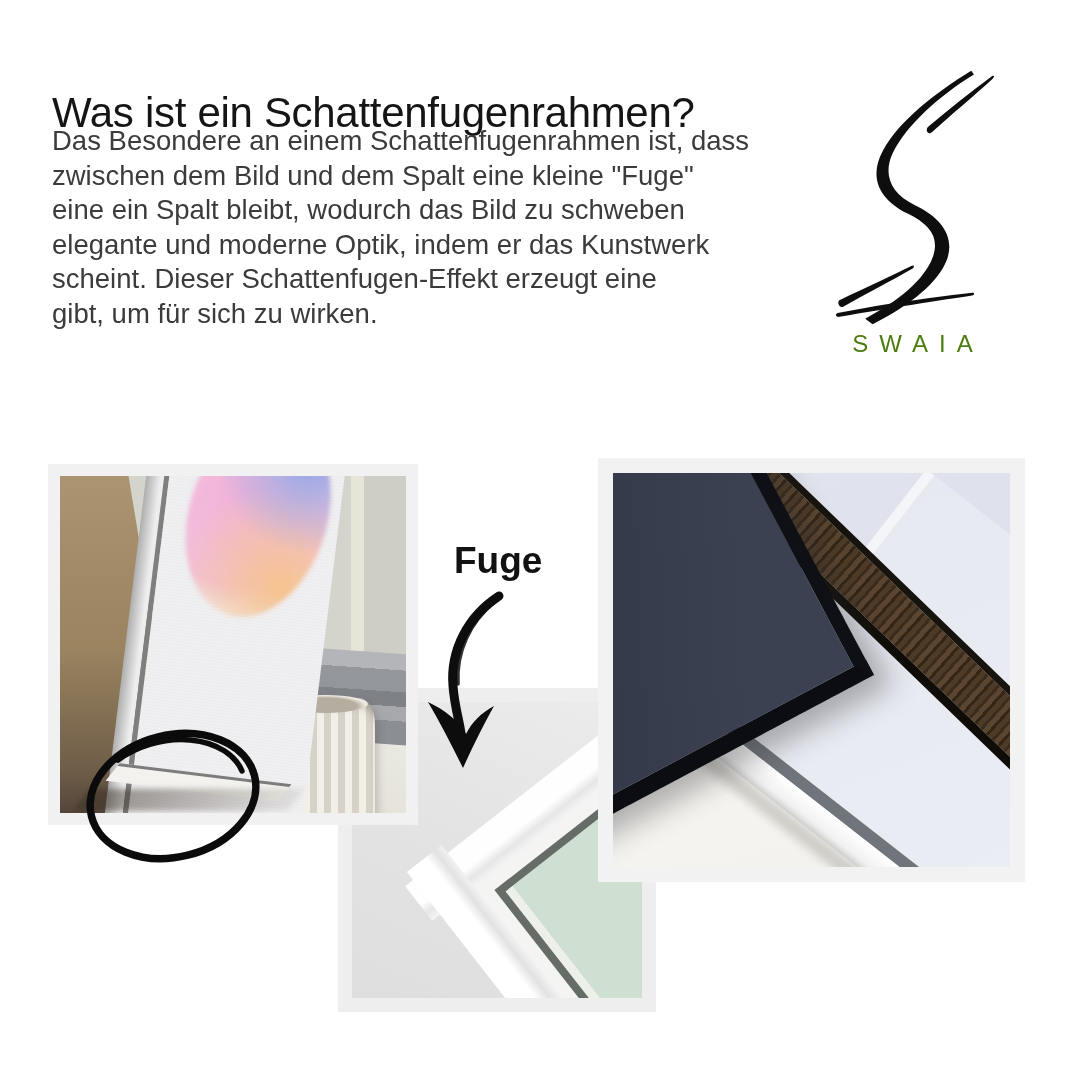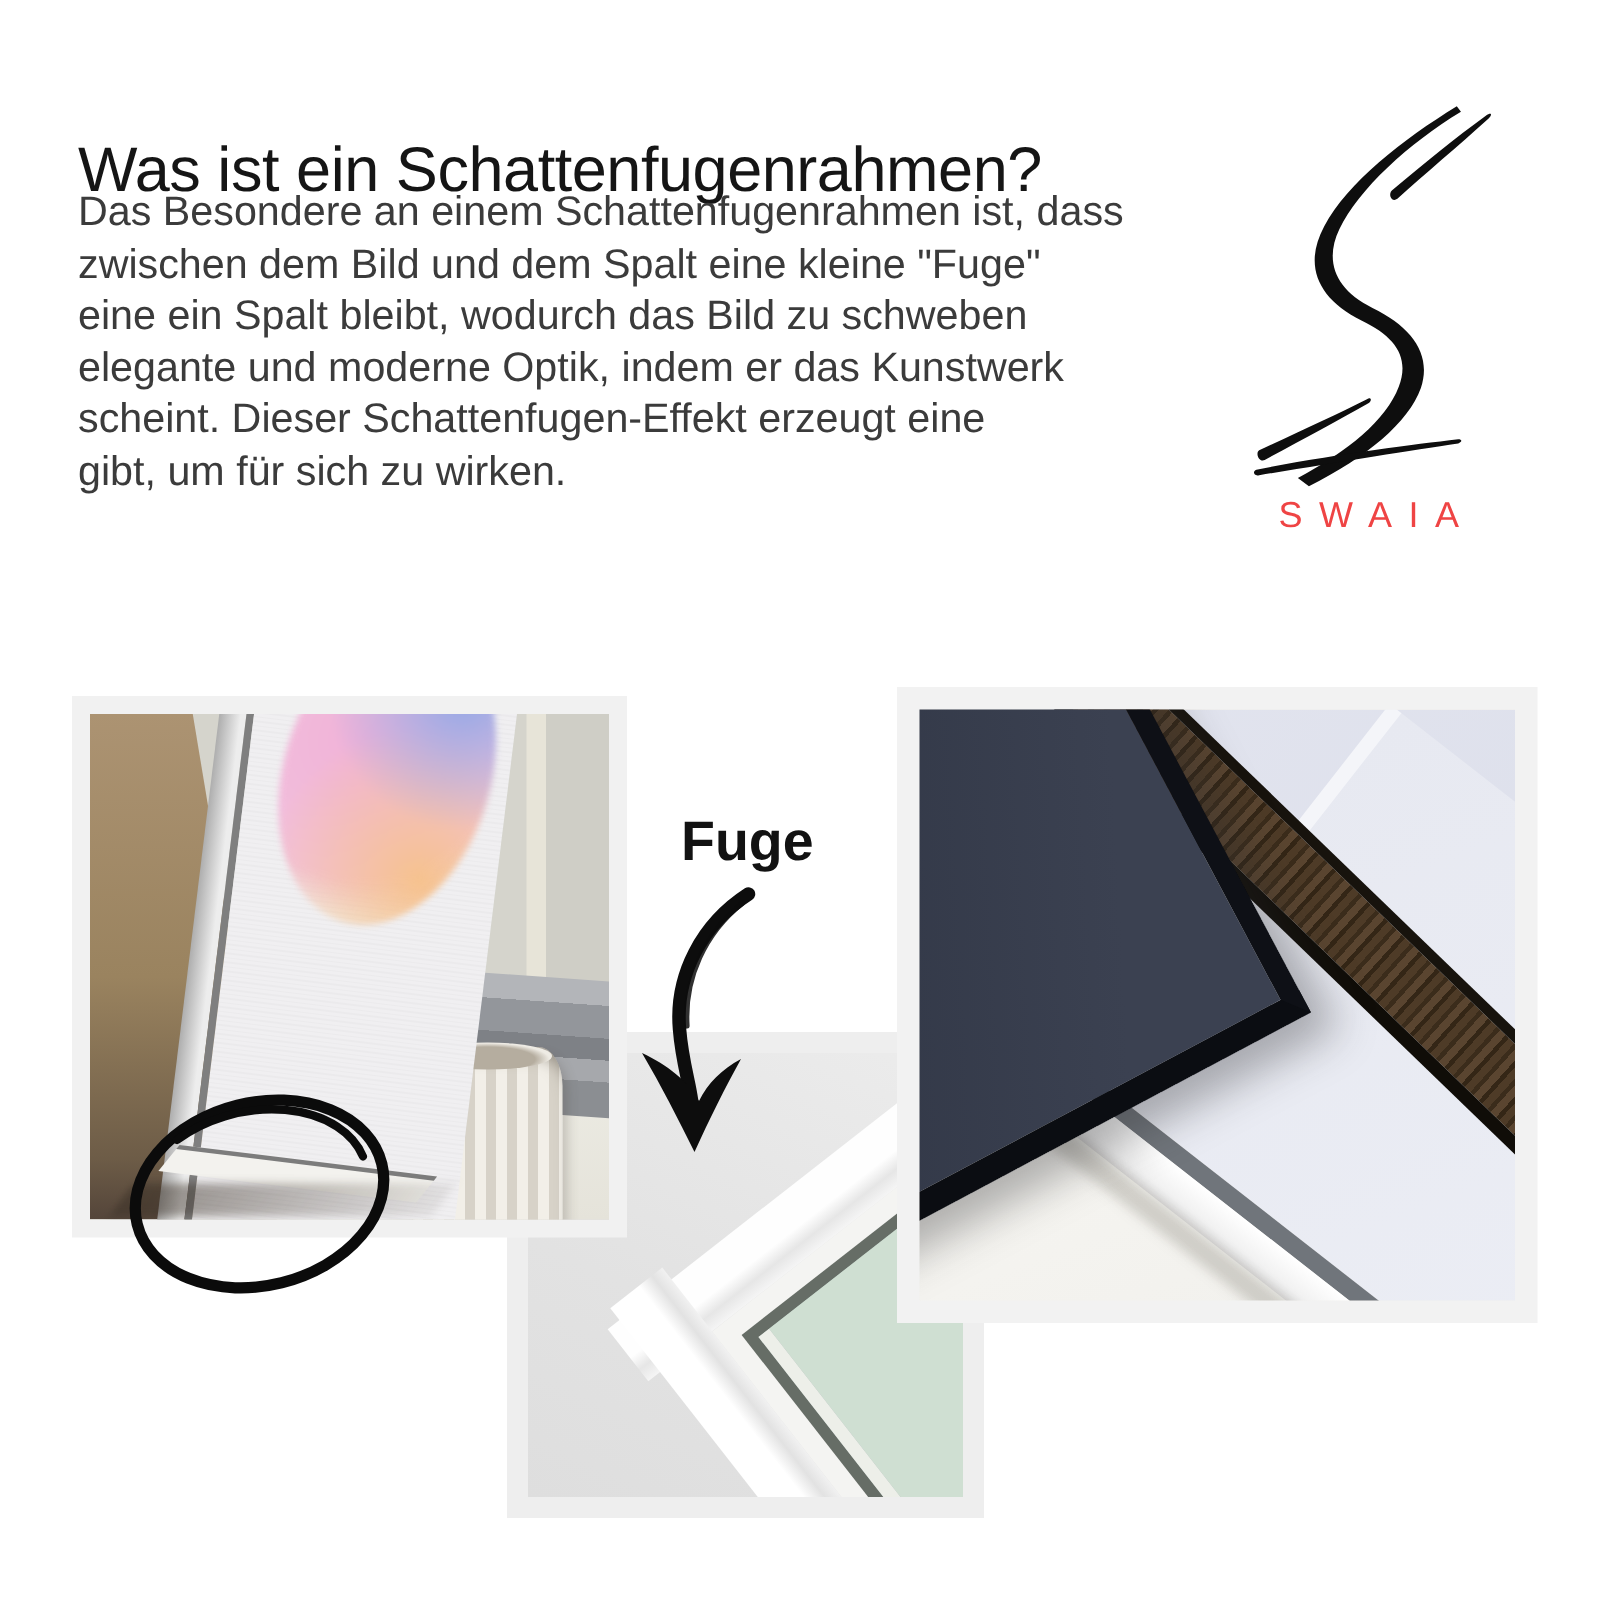--- a/index.html
+++ b/index.html
@@ -10,21 +10,21 @@
 
   
   .headline{left:52px;top:62px;width:820px;font-size:42px;line-height:46px;
             font-weight:400;color:#151515;letter-spacing:-0.3px;}
   .intro{left:52px;top:124px;width:770px;color:#3b3b3b;}
   .intro .line{font-size:27.5px;line-height:34.6px;white-space:nowrap;}
 
   
   .logo-wrap{left:824px;top:68px;width:182px;height:258px;}
   .wordmark{left:824px;top:330px;width:182px;text-align:center;font-size:24px;
-            color:#ef4444;letter-spacing:11px;text-indent:6px;}
+            color:#4d7c0f;letter-spacing:11px;text-indent:6px;}
 
   
   .card{background:#f1f1f1;}
   .card-mid{left:338px;top:688px;width:318px;height:324px;background:#eeeeee;z-index:1;}
   .card-left{left:48px;top:464px;width:370px;height:361px;background:#f1f1f1;z-index:2;}
   .card-right{left:598px;top:458px;width:427px;height:424px;background:#f2f2f2;z-index:3;}
   .photo{overflow:hidden;}
   .photo-left{left:12px;top:12px;width:346px;height:337px;background:#d5d4cc;}
   .photo-mid{left:14px;top:14px;width:290px;height:296px;
              background:linear-gradient(205deg,#ececec 0%,#e2e2e2 60%,#dedede 100%);}

